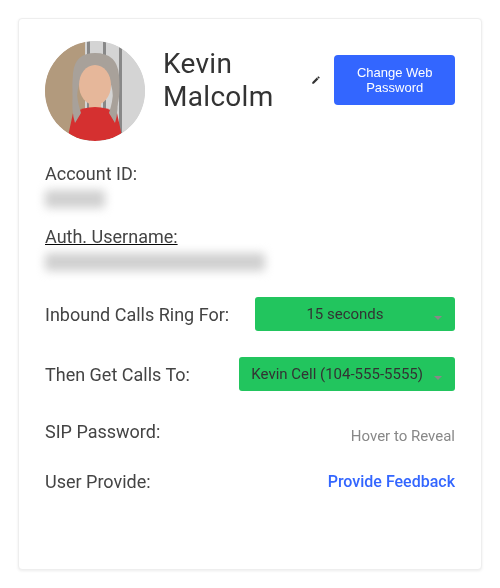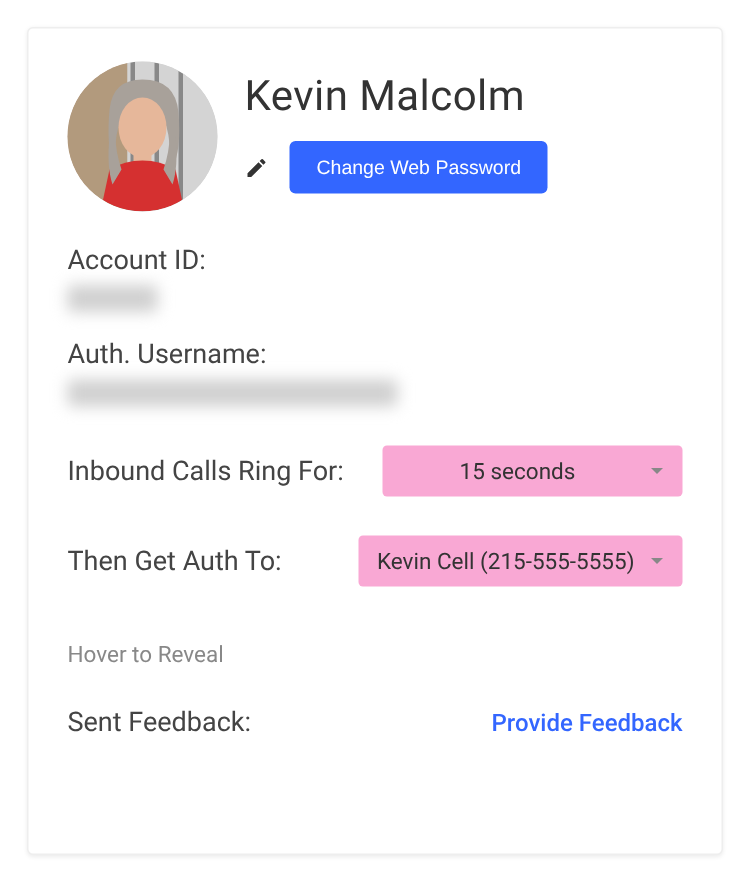--- a/index.html
+++ b/index.html
@@ -31,21 +31,21 @@
       border-radius: 50%;
       flex-shrink: 0;
       overflow: hidden;
       position: relative;
       background: linear-gradient(to right, #b8a088 0%, #b8a088 40%, #cfcfcf 40%, #cfcfcf 100%);
     }
     .avatar svg { width: 100%; height: 100%; display: block; }
     .header-right {
       flex: 1;
       display: flex;
-      flex-direction: column;
+      flex-direction: row;
       gap: 14px;
       padding-top: 6px;
     }
     .user-name {
       font-size: 28px;
       font-weight: 400;
       color: #333;
       letter-spacing: 0.3px;
     }
     .password-row {
@@ -95,25 +95,25 @@
       justify-content: space-between;
       margin-top: 26px;
       gap: 22px;
     }
     .row-label {
       font-size: 18px;
       color: #444;
       font-weight: 400;
     }
     .select {
-      background: #f9a8d4;
+      background: #22c55e;
       border-radius: 3px;
       padding: 8px 12px;
       display: flex;
-      align-items: center;
+      align-items: flex-end;
       justify-content: space-between;
       min-width: 200px;
       cursor: pointer;
     }
     .select-value {
       font-size: 15px;
       color: #333;
       flex: 1;
       text-align: center;
     }
@@ -129,21 +129,21 @@
       color: #888;
       margin-top: 10px;
     }
     .link {
       font-size: 16px;
       color: #3366ff;
       cursor: pointer;
       font-weight: 500;
       margin-left: 20px;
     }
-    .spacer-top { margin-top: 18px; }
+    .spacer-top { margin-top: 18px; text-decoration: underline; }
   </style>
 </head>
 <body>
 
 <div class="card">
 
   <div class="header">
     <div class="avatar">
       <svg viewBox="0 0 100 100">
         <defs>
@@ -200,33 +200,34 @@
       <span class="select-value">15 seconds</span>
       <span class="caret">
         <svg viewBox="0 0 10 10">
             <path fill="currentColor" d="M1 3 L5 7 L9 3 Z"></path>
           </svg>
       </span>
     </div>
   </div>
 
   <div class="row">
-    <div class="row-label">Then Get Auth To:</div>
+    <div class="row-label">Then Get Calls To:</div>
     <div class="select">
-      <span class="select-value">Kevin Cell (215-555-5555)</span>
+      <span class="select-value">Kevin Cell (104-555-5555)</span>
       <span class="caret">
         <svg viewBox="0 0 10 10">
             <path fill="currentColor" d="M1 3 L5 7 L9 3 Z"></path>
           </svg>
       </span>
     </div>
   </div>
 
   <div class="row">
+    <div class="row-label">SIP Password:</div>
     <div class="hover-reveal">Hover to Reveal</div>
   </div>
 
   <div class="row">
-    <div class="row-label">Sent Feedback:</div>
+    <div class="row-label">User Provide:</div>
     <div class="link">Provide Feedback</div>
   </div>
 
 </div>
 
 </body></html>

